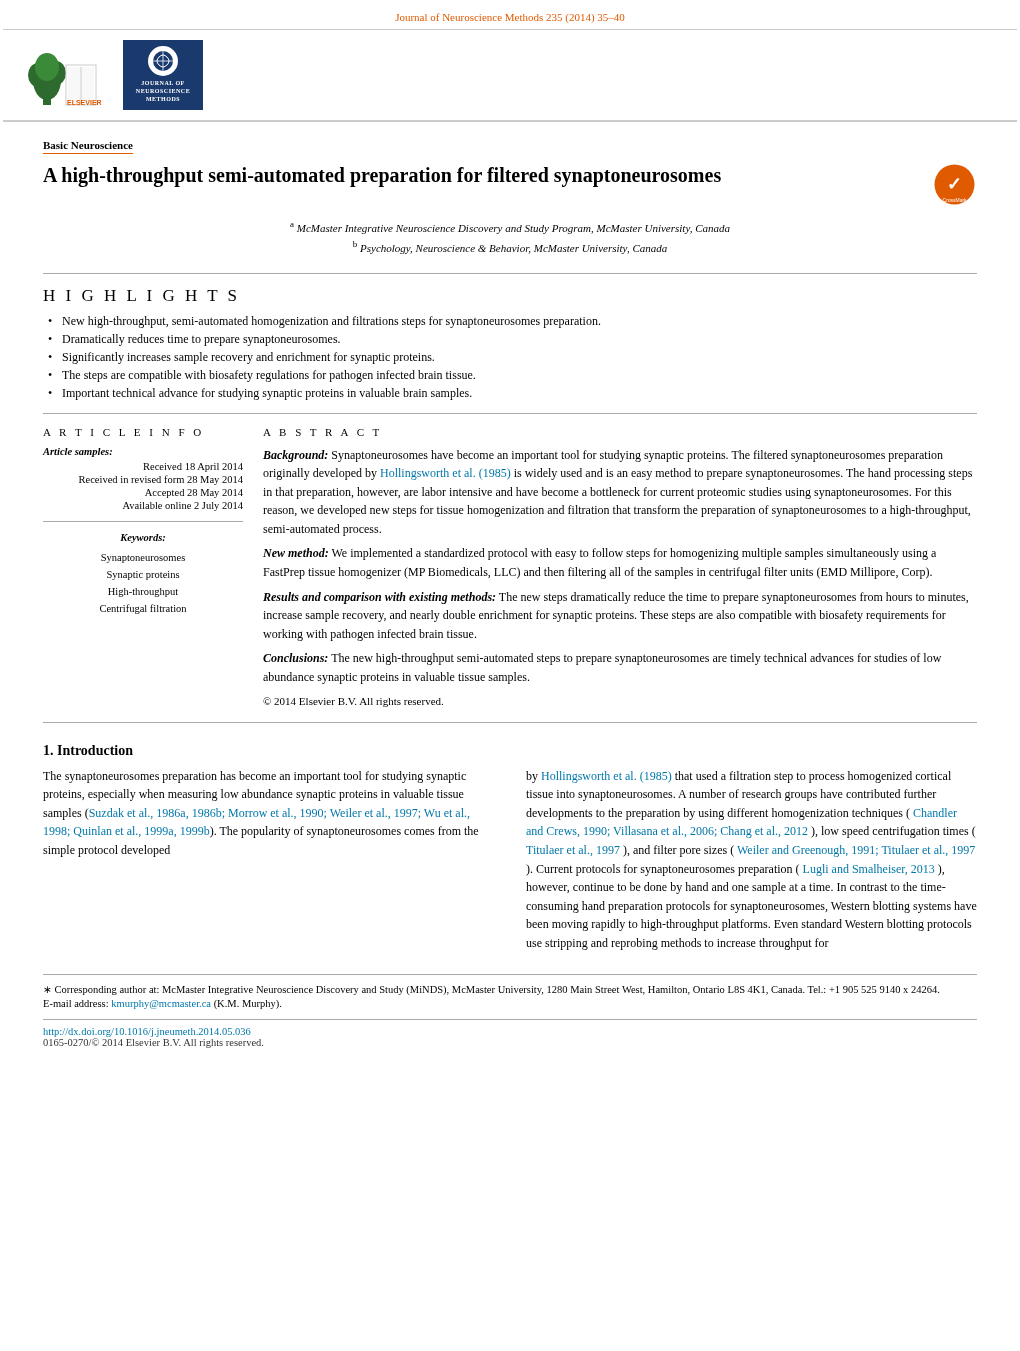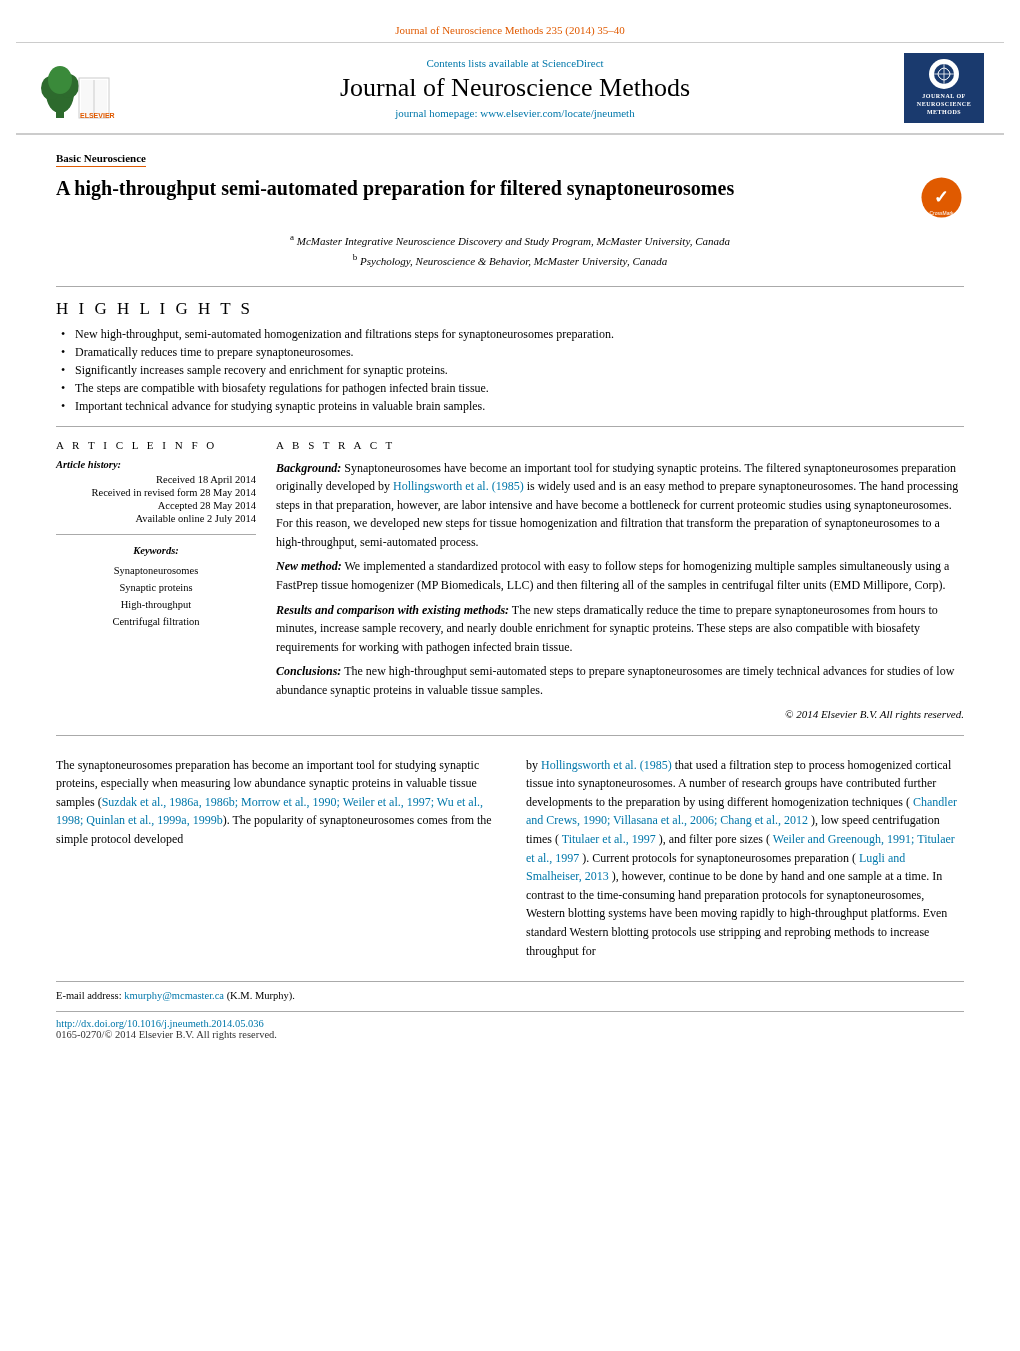--- a/index.html
+++ b/index.html
@@ -9,21 +9,21 @@
       background: #fff;
       color: #000;
       width: 1020px;
       min-height: 1351px;
     }
 
     .page-wrapper {
       width: 1020px;
       min-height: 1351px;
       background: #fff;
-      padding: 16px;
+      padding: 3px;
     }
 
     
     .journal-top-bar {
       text-align: center;
       padding: 6px 0 4px;
       border-bottom: 1px solid #ccc;
     }
     .journal-top-bar a {
       color: #e05a00;
@@ -255,24 +255,22 @@
       margin-bottom: 6px;
     }
     .abstract-body .para-label {
       font-style: italic;
       font-weight: bold;
     }
     .abstract-body .link {
       color: #0077aa;
     }
     .copyright-line {
-      text-align: right;
       font-size: 11px;
       margin-top: 6px;
-      font-style: italic;
     }
 
     
     .body-section {
       margin-top: 20px;
     }
     .body-section-title {
       font-size: 14px;
       font-weight: bold;
       margin-bottom: 8px;
@@ -343,31 +341,20 @@
           <ellipse cx="19" cy="22" rx="12" ry="14" fill="#3a8a3a"></ellipse>
 
           <rect x="38" y="20" width="30" height="40" fill="#fff" stroke="#ccc" stroke-width="1"></rect>
           <rect x="40" y="22" width="26" height="36" fill="#f8f8f8"></rect>
           <line x1="53" y1="22" x2="53" y2="58" stroke="#ccc" stroke-width="1"></line>
           <text x="39" y="60" font-size="7" fill="#e05a00" font-family="Arial" font-weight="bold">ELSEVIER</text>
         </g>
       </svg>
     </div>
 
-    <div class="header-center">
-      <div class="contents-available">
-        <span>Contents lists available at</span>
-        <span style="color:#0077aa;">ScienceDirect</span>
-      </div>
-      <div class="journal-title-main">Journal of Neuroscience Methods</div>
-      <div class="journal-homepage">
-        <span>journal homepage:</span>
-        <span style="color:#0077aa;">www.elsevier.com/locate/jneumeth</span>
-      </div>
-    </div>
 
     <div class="journal-logo-right">
       <div class="logo-circle">
         <svg viewBox="0 0 24 24" xmlns="http://www.w3.org/2000/svg">
           <circle cx="12" cy="12" r="10" fill="#1a3a6e"></circle>
           <path d="M8 8 Q12 4 16 8 Q20 12 16 16 Q12 20 8 16 Q4 12 8 8Z" fill="none" stroke="#fff" stroke-width="1"></path>
           <line x1="12" y1="2" x2="12" y2="22" stroke="#fff" stroke-width="0.8"></line>
           <line x1="2" y1="12" x2="22" y2="12" stroke="#fff" stroke-width="0.8"></line>
         </svg>
       </div>
@@ -417,21 +404,21 @@
 
     <hr class="section-divider">
 
     
     <div class="two-column">
 
       <div class="left-col">
         <div class="article-info-header">A R T I C L E   I N F O</div>
 
         <div class="article-history">
-          <span class="label">Article history:</span>
+          <span class="label">Article samples:</span>
           <div class="date-line">Received 18 April 2014</div>
           <div class="date-line">Received in revised form 28 May 2014</div>
           <div class="date-line">Accepted 28 May 2014</div>
           <div class="date-line">Available online 2 July 2014</div>
         </div>
 
         <hr class="info-divider">
 
         <div class="keywords-list">
           <span class="keywords-label">Keywords:</span>
@@ -465,20 +452,24 @@
           </p>
           <div class="copyright-line">© 2014 Elsevier B.V. All rights reserved.</div>
         </div>
       </div>
     </div>
 
     <hr class="section-divider">
 
     
     <div class="body-section">
+      <div class="body-section-title">
+        <span>1.</span>
+        <span>Introduction</span>
+      </div>
       <div class="body-two-col">
         <div class="body-left">
           <p>
             <span>The synaptoneurosomes preparation has become an important tool for studying synaptic proteins, especially when measuring low abundance synaptic proteins in valuable tissue samples (</span><span class="link">Suzdak et al., 1986a, 1986b; Morrow et al., 1990; Weiler et al., 1997; Wu et al., 1998; Quinlan et al., 1999a, 1999b</span><span>). The popularity of synaptoneurosomes comes from the simple protocol developed</span>
           </p>
         </div>
         <div class="body-right">
           <p>
             <span>by</span>
             <span class="link">Hollingsworth et al. (1985)</span>
@@ -491,20 +482,21 @@
             <span>). Current protocols for synaptoneurosomes preparation (</span>
             <span class="link">Lugli and Smalheiser, 2013</span>
             <span>), however, continue to be done by hand and one sample at a time. In contrast to the time-consuming hand preparation protocols for synaptoneurosomes, Western blotting systems have been moving rapidly to high-throughput platforms. Even standard Western blotting protocols use stripping and reprobing methods to increase throughput for</span>
           </p>
         </div>
       </div>
     </div>
 
     
     <div class="footnote-section">
+      <p>∗ Corresponding author at: McMaster Integrative Neuroscience Discovery and Study (MiNDS), McMaster University, 1280 Main Street West, Hamilton, Ontario L8S 4K1, Canada. Tel.: +1 905 525 9140 x 24264.</p>
       <p>
         <span>E-mail address:</span>
         <span class="link">kmurphy@mcmaster.ca</span>
         <span>(K.M. Murphy).</span>
       </p>
     </div>
 
     
     <div class="bottom-bar">
       <span class="doi-link">http://dx.doi.org/10.1016/j.jneumeth.2014.05.036</span>

